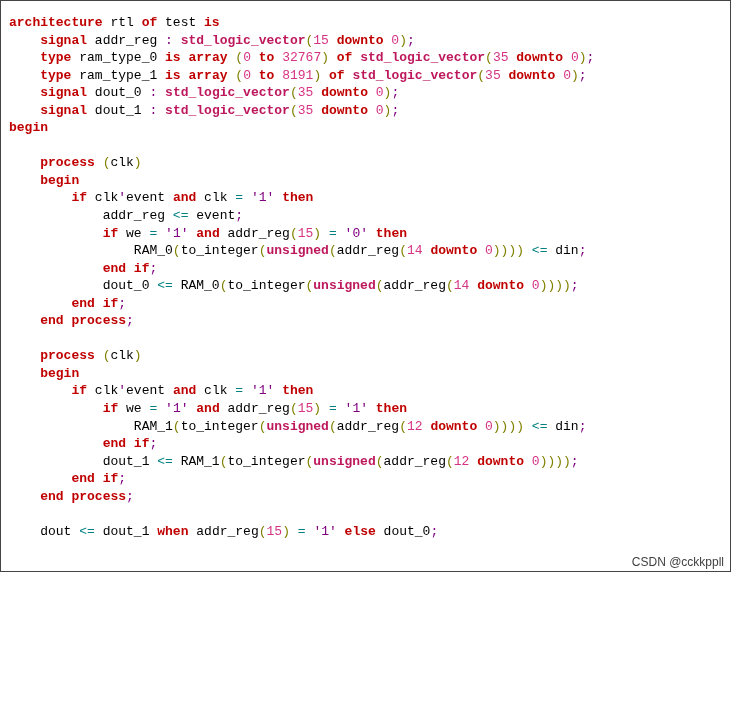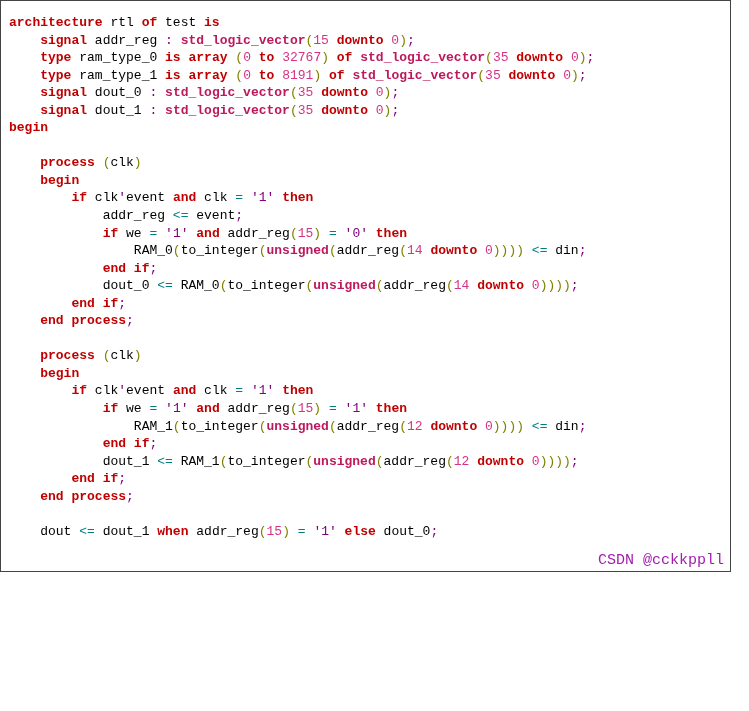--- a/index.html
+++ b/index.html
@@ -27,23 +27,23 @@
     .type-green { color: #be185d; font-weight: bold; }
     .num-pink { color: #d63384; margin-top: 44px; }
     .op-teal { color: #008080; }
     .str-purple { color: #800080; }
     .paren { color: #808000; }
     .semi { color: #800080; }
     .watermark {
       position: absolute;
       bottom: 2px;
       right: 6px;
-      color: #a21caf;
-      font-size: 15px;
-      font-family: Liberation Mono, monospace;
+      color: #404040;
+      font-size: 12px;
+      font-family: Liberation Sans, sans-serif;
     }
   </style>
 </head>
 <body>
 
 <div class="code-container">
 <div class="line"><span class="kw-red">architecture</span><span class="ident"> rtl </span><span class="kw-red">of</span><span class="ident"> test </span><span class="kw-red">is</span></div>
 <div class="line"><span>    </span><span class="kw-red">signal</span><span class="ident"> addr_reg </span><span class="kw-purple">:</span><span> </span><span class="type-green">std_logic_vector</span><span class="paren">(</span><span class="num-pink">15</span><span> </span><span class="kw-red">downto</span><span> </span><span class="num-pink">0</span><span class="paren">)</span><span class="semi">;</span></div>
 <div class="line"><span>    </span><span class="kw-red">type</span><span class="ident"> ram_type_0 </span><span class="kw-red">is</span><span> </span><span class="kw-red">array</span><span> </span><span class="paren">(</span><span class="num-pink">0</span><span> </span><span class="kw-red">to</span><span> </span><span class="num-pink">32767</span><span class="paren">)</span><span> </span><span class="kw-red">of</span><span> </span><span class="type-green">std_logic_vector</span><span class="paren">(</span><span class="num-pink">35</span><span> </span><span class="kw-red">downto</span><span> </span><span class="num-pink">0</span><span class="paren">)</span><span class="semi">;</span></div>
 <div class="line"><span>    </span><span class="kw-red">type</span><span class="ident"> ram_type_1 </span><span class="kw-red">is</span><span> </span><span class="kw-red">array</span><span> </span><span class="paren">(</span><span class="num-pink">0</span><span> </span><span class="kw-red">to</span><span> </span><span class="num-pink">8191</span><span class="paren">)</span><span> </span><span class="kw-red">of</span><span> </span><span class="type-green">std_logic_vector</span><span class="paren">(</span><span class="num-pink">35</span><span> </span><span class="kw-red">downto</span><span> </span><span class="num-pink">0</span><span class="paren">)</span><span class="semi">;</span></div>

